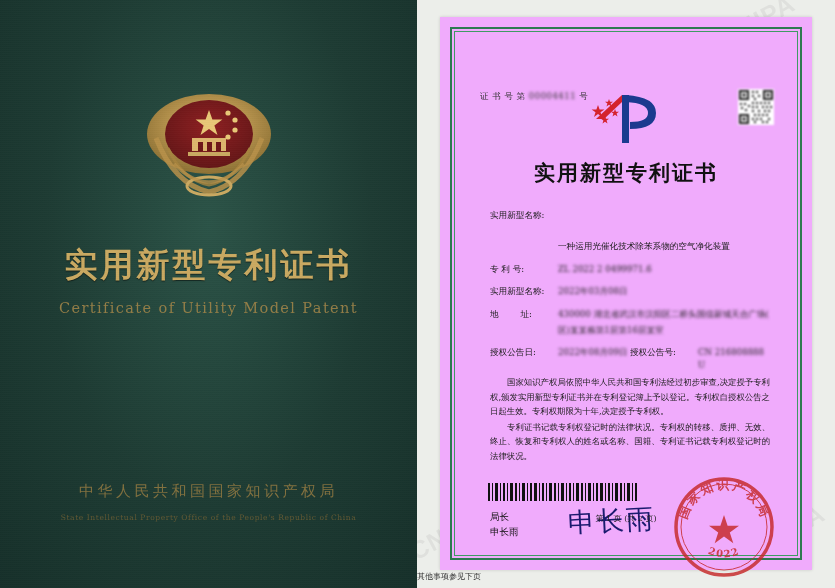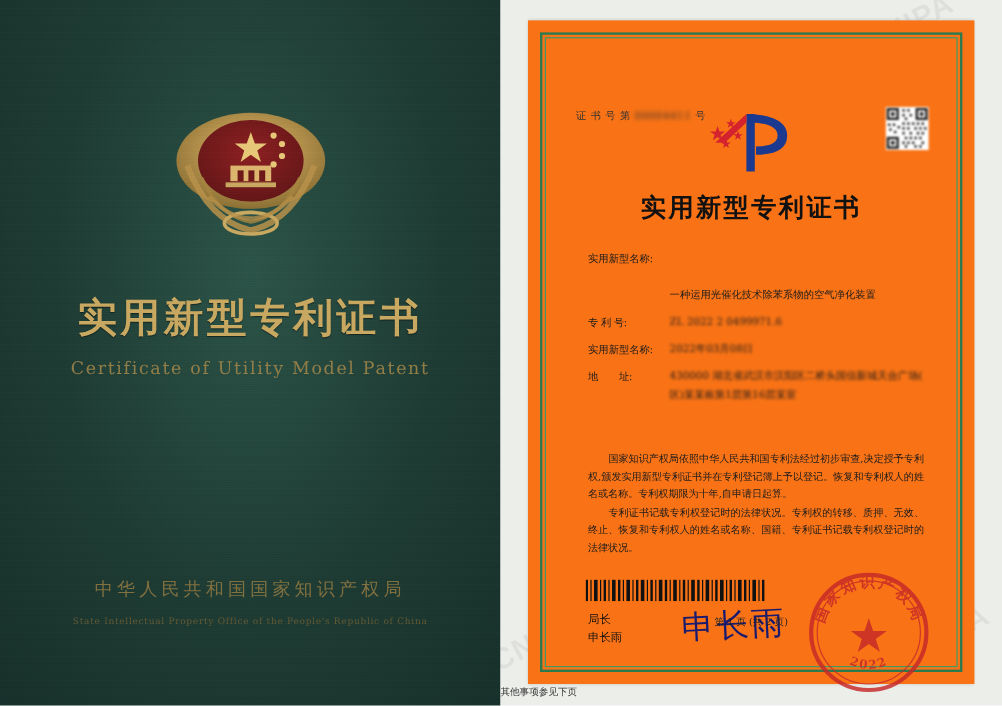--- a/index.html
+++ b/index.html
@@ -124,21 +124,21 @@
   .wm2 { left: 316px; top: 300px; }
   .wm3 { left: -10px; top: 520px; }
   .wm4 { left: 330px; top: 516px; }
 
   .cert {
     position: absolute;
     left: 23px;
     top: 17px;
     width: 372px;
     height: 553px;
-    background: #f97316;
+    background: #f0abfc;
     box-shadow: 0 0 3px rgba(0,0,0,0.16);
   }
   .cert-border-outer {
     position: absolute;
     left: 10px; top: 10px; right: 10px; bottom: 10px;
     border: 2px solid #2d7a4f;
   }
   .cert-border-inner {
     position: absolute;
     left: 14px; top: 14px; right: 14px; bottom: 14px;
@@ -203,21 +203,20 @@
   }
   .field {
     display: flex;
     margin-bottom: 9.5px;
     align-items: flex-start;
   }
   .field .lbl {
     flex: none;
     width: 68px;
     white-space: pre;
-    font-family: Liberation Serif, serif;
   }
   .field .val {
     flex: 1;
     filter: blur(1.5px);
   }
   .field .val.clear { filter: none; margin-top: 31px; }
   .field-row2 {
     display: flex;
     margin-bottom: 9.5px;
   }
@@ -455,24 +454,34 @@
             <span class="val">2022年03月08日</span>
           </div>
 
 
           <div class="field">
             <span class="lbl">地        址:</span>
             <span class="val">430000 湖北省武汉市汉阳区二桥头国信新城天合广场(</span>
           </div>
           <div class="addr-cont">区)某某栋第1层第16层某室</div>
 
+          <div class="field-row2">
+            <div class="half">
+              <span class="lbl">授权公告日:</span>
+              <span class="val">2022年08月09日</span>
+            </div>
+            <div class="half">
+              <span class="lbl">授权公告号:</span>
+              <span class="val">CN 216808888 U</span>
+            </div>
+          </div>
         </div>
 
         <div class="body-text">
-          <p>国家知识产权局依照中华人民共和国专利法经过初步审查,决定授予专利权,颁发实用新型专利证书并在专利登记簿上予以登记。恢复和专利权人的姓名或名称。专利权期限为十年,自申请日起算。</p>
+          <p>国家知识产权局依照中华人民共和国专利法经过初步审查,决定授予专利权,颁发实用新型专利证书并在专利登记簿上予以登记。专利权自授权公告之日起生效。专利权期限为十年,决定授予专利权。</p>
           <p>专利证书记载专利权登记时的法律状况。专利权的转移、质押、无效、终止、恢复和专利权人的姓名或名称、国籍、专利证书记载专利权登记时的法律状况。</p>
         </div>
 
         <svg class="barcode" viewBox="0 0 150 18" preserveAspectRatio="none">
           <g fill="#111">
             <rect x="0" y="0" width="2" height="18"></rect>
               <rect x="4" y="0" width="1" height="18"></rect>
             <rect x="7" y="0" width="3" height="18"></rect>
               <rect x="12" y="0" width="1" height="18"></rect>
             <rect x="15" y="0" width="2" height="18"></rect>

